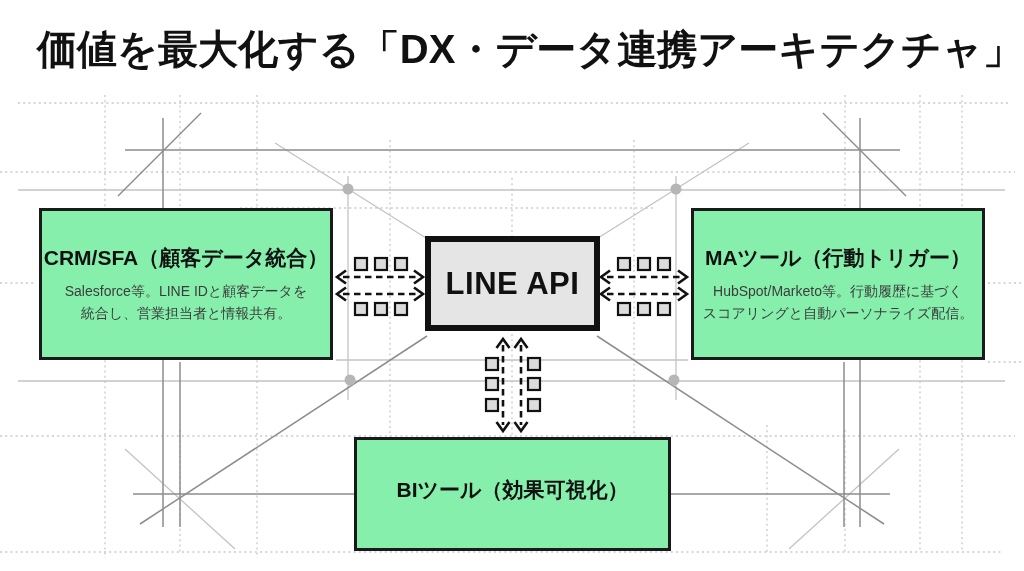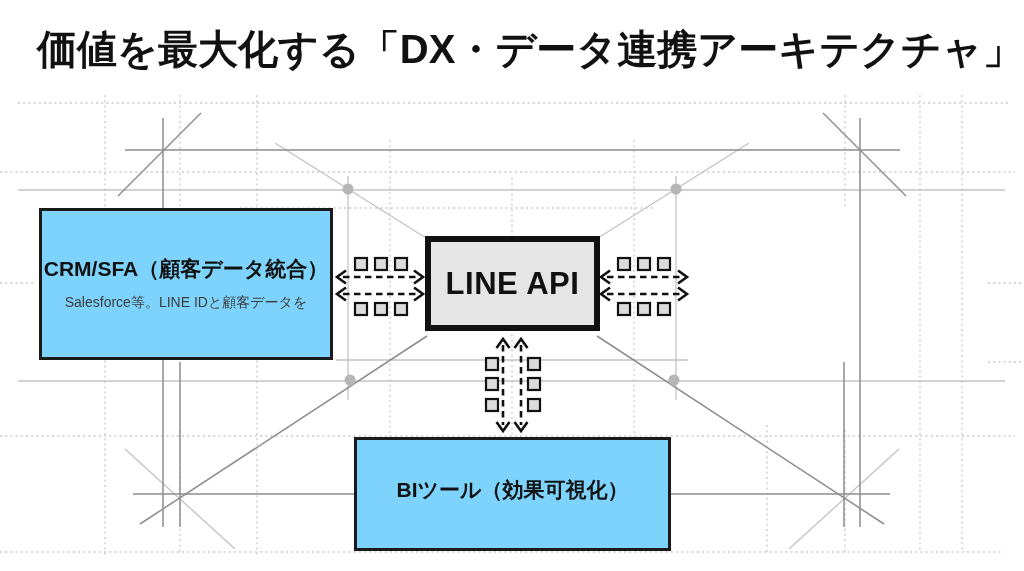--- a/index.html
+++ b/index.html
@@ -21,21 +21,21 @@
   .lt-line{stroke:#c3c3c3;stroke-width:1.3;fill:none;}
   .dk-line{stroke:#8d8d8d;stroke-width:1.5;fill:none;}
   .guide-dot{fill:#b6b6b6;}
   
   .conn{stroke:#111;stroke-width:2.6;fill:none;}
   .conn-dash{stroke-dasharray:6.5 4.5;}
   .packet{fill:#dcdcdc;stroke:#111;stroke-width:2.2;}
   
   .node{
     position:absolute;box-sizing:border-box;
-    background:#7dd3fc;border:3px solid #1a1a1a;
+    background:#86efac;border:3px solid #1a1a1a;
     display:flex;flex-direction:column;justify-content:center;align-items:center;
     text-align:center;
   }
   .node-crm{left:39px;top:208px;width:294px;height:152px;}
   .node-ma{left:691px;top:208px;width:294px;height:152px;}
   .node-bi{left:354px;top:437px;width:317px;height:114px;}
   .node-title{font-size:21px;font-weight:bold;color:#111;margin-bottom:9px;white-space:nowrap;}
   .node-body{font-size:14px;color:#3c3c3c;line-height:1.55;}
   .node-body span{display:block;white-space:nowrap;}
   .center-node{
@@ -153,23 +153,31 @@
       <rect class="packet" x="528" y="399" width="12" height="12"></rect>
     </g>
   </svg>
 
   <div class="page-title">価値を最大化する「DX・データ連携アーキテクチャ」。</div>
 
   <div class="node node-crm">
     <div class="node-title">CRM/SFA（顧客データ統合）</div>
     <div class="node-body">
       <span>Salesforce等。LINE IDと顧客データを</span>
+      <span>統合し、営業担当者と情報共有。</span>
     </div>
   </div>
 
+  <div class="node node-ma">
+    <div class="node-title">MAツール（行動トリガー）</div>
+    <div class="node-body">
+      <span>HubSpot/Marketo等。行動履歴に基づく</span>
+      <span>スコアリングと自動パーソナライズ配信。</span>
+    </div>
+  </div>
 
   <div class="node node-bi">
     <div class="node-title">BIツール（効果可視化）</div>
     <div class="node-body">
     </div>
   </div>
 
   <div class="center-node">
     <span>LINE API</span>
   </div>

